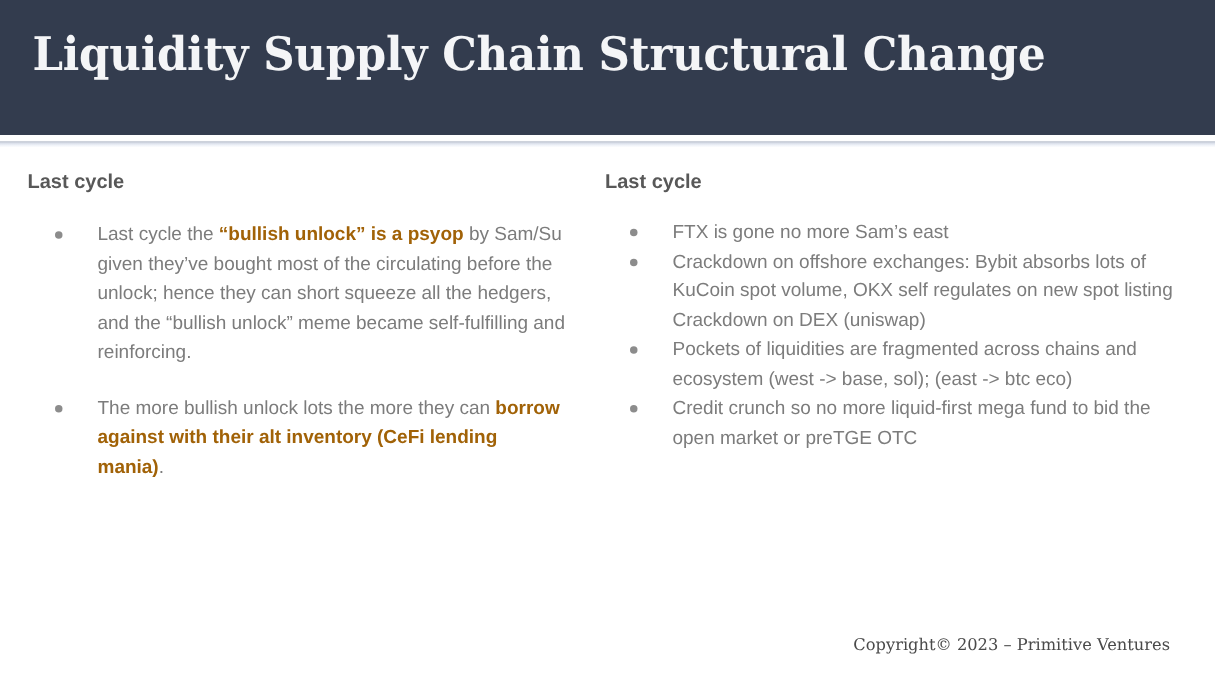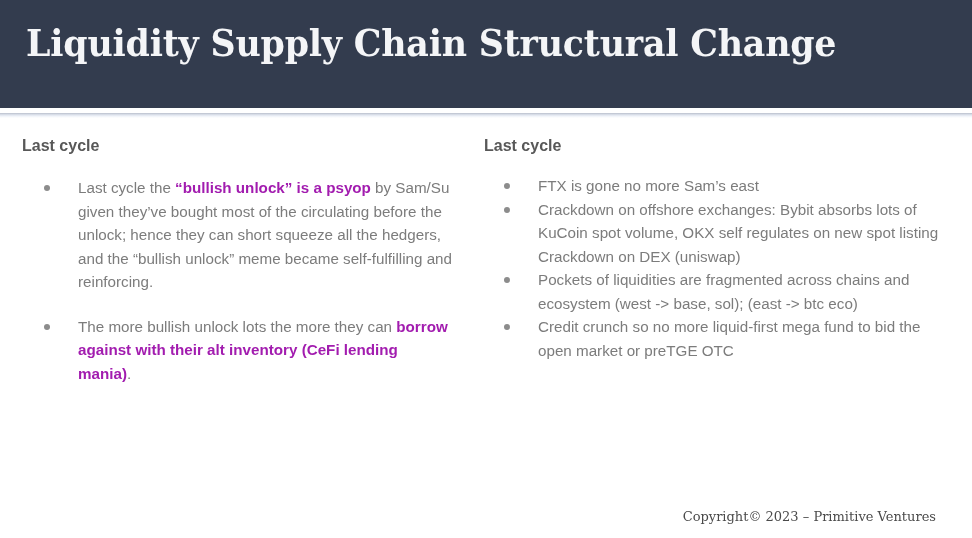--- a/index.html
+++ b/index.html
@@ -94,21 +94,21 @@
     background: #8c8c8c;
   }
   .col-left ul.bullets > li { margin-bottom: 21px; }
   .col-left ul.bullets > li:last-child { margin-bottom: 0; }
   .col-right ul.bullets > li { margin-bottom: 0; }
   .col-right ul.bullets > li { padding-left: 54px; }
   .col-right ul.bullets > li::before { left: 20px; }
 
   b, .strong {
     font-weight: bold;
-    color: #a21caf;
+    color: #a16207;
   }
 
   
   .footer {
     position: absolute;
     right: 36px;
     bottom: 12px;
     font-family: "DejaVu Serif", "Liberation Serif", serif;
     font-size: 13px;
     line-height: 18px;

